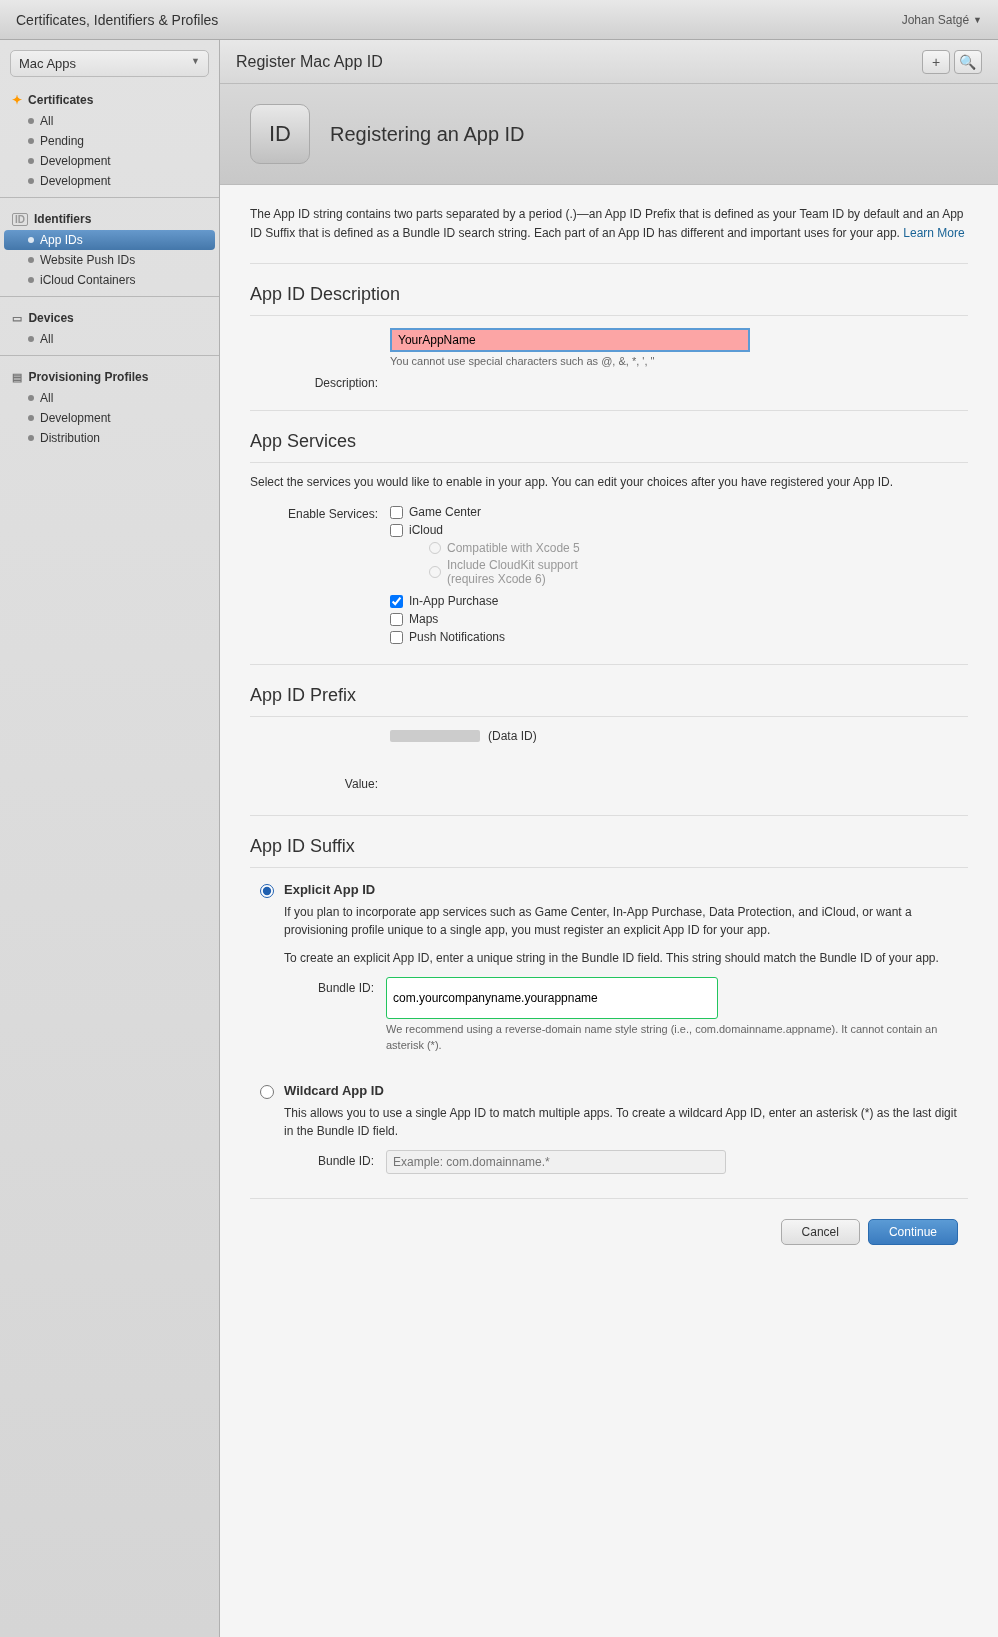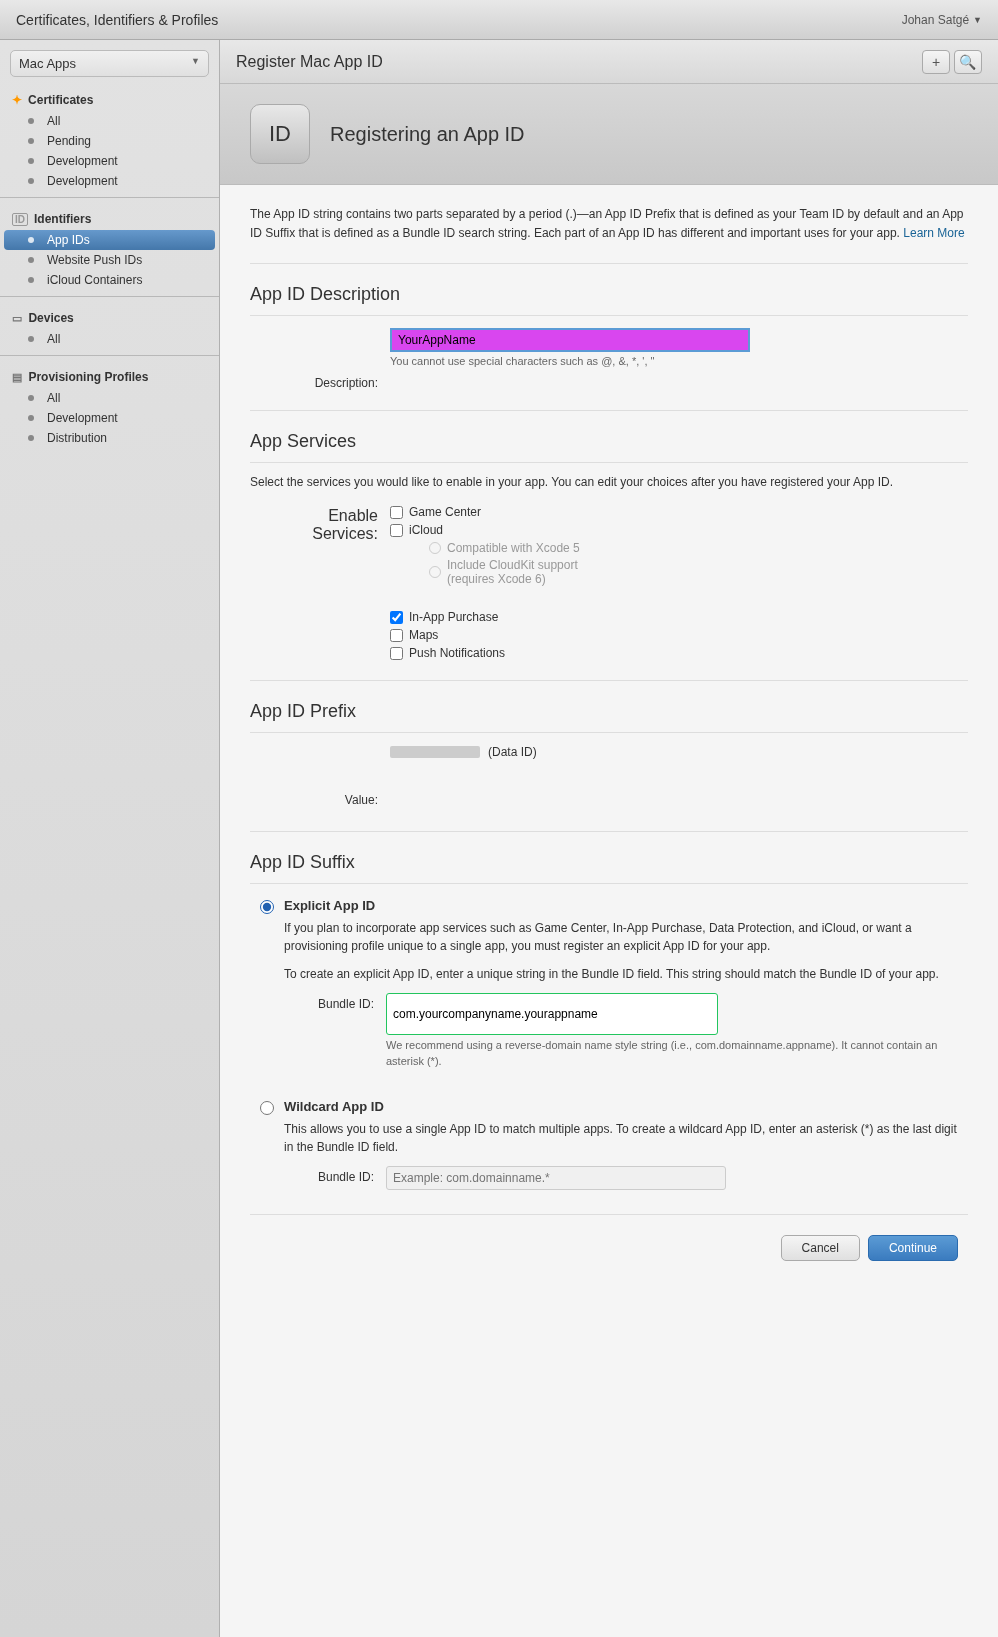--- a/index.html
+++ b/index.html
@@ -81,21 +81,21 @@
       align-items: center;
       gap: 6px;
       padding: 8px 12px 4px 12px;
       font-size: 12px;
       font-weight: 600;
       color: #333;
     }
     .sidebar-item {
       display: flex;
       align-items: center;
-      gap: 13px;
+      gap: 6px;
       padding: 3px 12px 3px 28px;
       font-size: 12px;
       color: #333;
       cursor: pointer;
     }
     .sidebar-item.active {
       background: linear-gradient(to bottom, #6699cc, #4477aa);
       color: white;
       border-radius: 4px;
       margin: 0 4px;
@@ -233,21 +233,21 @@
       flex: 1;
     }
     .form-input {
       width: 360px;
       height: 24px;
       border: 2px solid #5b9bd5;
       border-radius: 0;
       padding: 2px 6px;
       font-size: 12px;
       outline: none;
-      background: #d946ef;
+      background: #fca5a5;
     }
     .form-input-normal {
       width: 332px;
       height: 24px;
       border: 1px solid #22c55e;
       border-radius: 3px;
       padding: 20px 6px;
       font-size: 12px;
       outline: none;
       background: white;
@@ -276,21 +276,21 @@
     .enable-services-row {
       display: flex;
       align-items: flex-start;
       padding: 0 10px;
     }
     .enable-label {
       width: 130px;
       text-align: right;
       padding-right: 12px;
       padding-top: 2px;
-      font-size: 16px;
+      font-size: 12px;
       color: #333;
       flex-shrink: 0;
     }
     .services-list {
       flex: 1;
     }
 
     .service-item {
       display: flex;
       align-items: flex-start;
@@ -304,21 +304,21 @@
       flex-shrink: 0;
     }
     .service-label {
       font-size: 12px;
       color: #333;
     }
 
     .sub-services {
       margin-left: 20px;
       margin-top: 4px;
-      margin-bottom: 20px;
+      margin-bottom: 4px;
     }
     .sub-service-item {
       display: flex;
       align-items: center;
       gap: 6px;
       margin-bottom: 3px;
     }
     .sub-radio {
       width: 12px;
       height: 12px;

